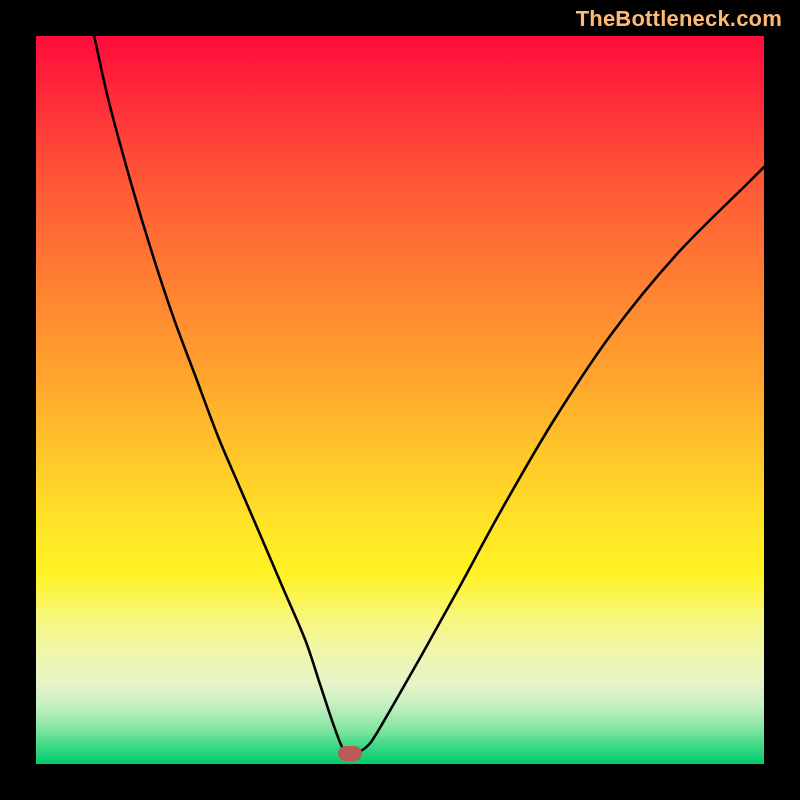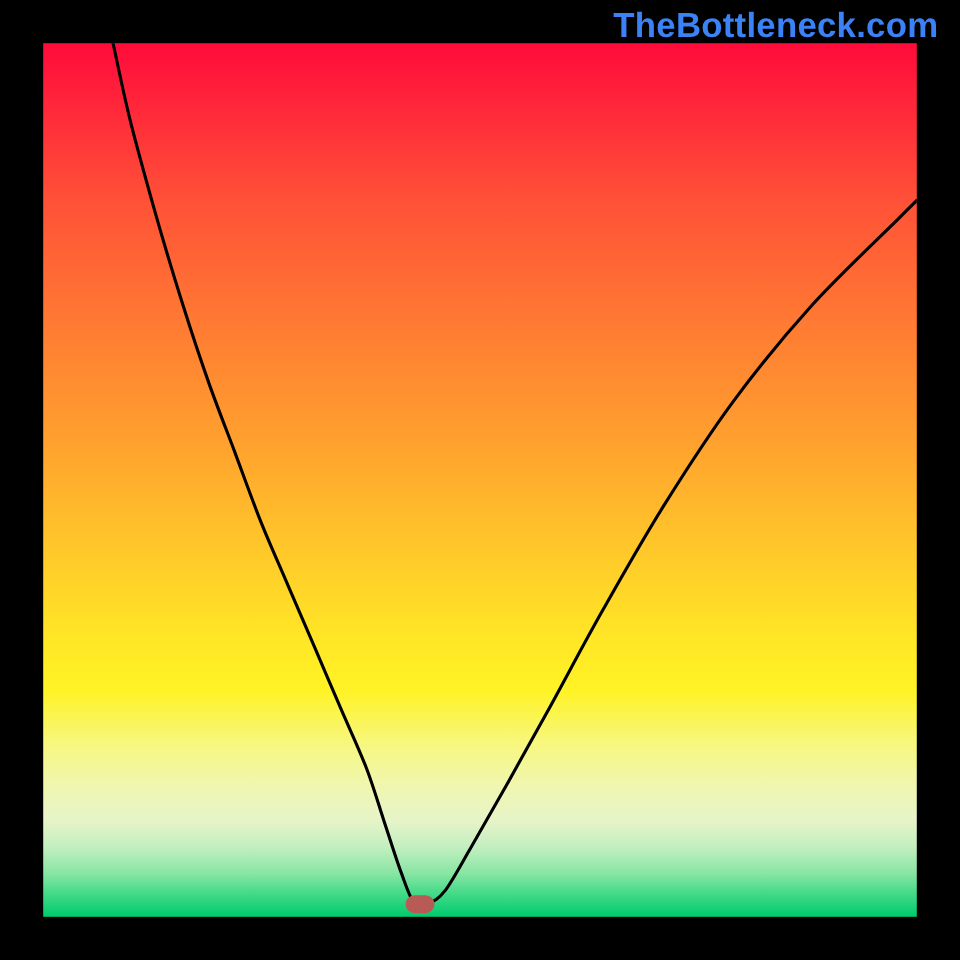--- a/index.html
+++ b/index.html
@@ -40,22 +40,22 @@
       #c3efc0 92%,
       #88e6a3 95%,
       #3fd986 97.5%,
       #00cb6e 100%
     );
   }
   .watermark {
     position: absolute;
     top: 6px;
     right: 18px;
-    color: #3b82f6;
-    font-size: 29px;
+    color: #fdba74;
+    font-size: 22px;
     font-weight: 600;
     letter-spacing: 0.2px;
     user-select: none;
   }
   svg.curve {
     position: absolute;
     top: 0;
     left: 0;
     width: 728px;
     height: 728px;

